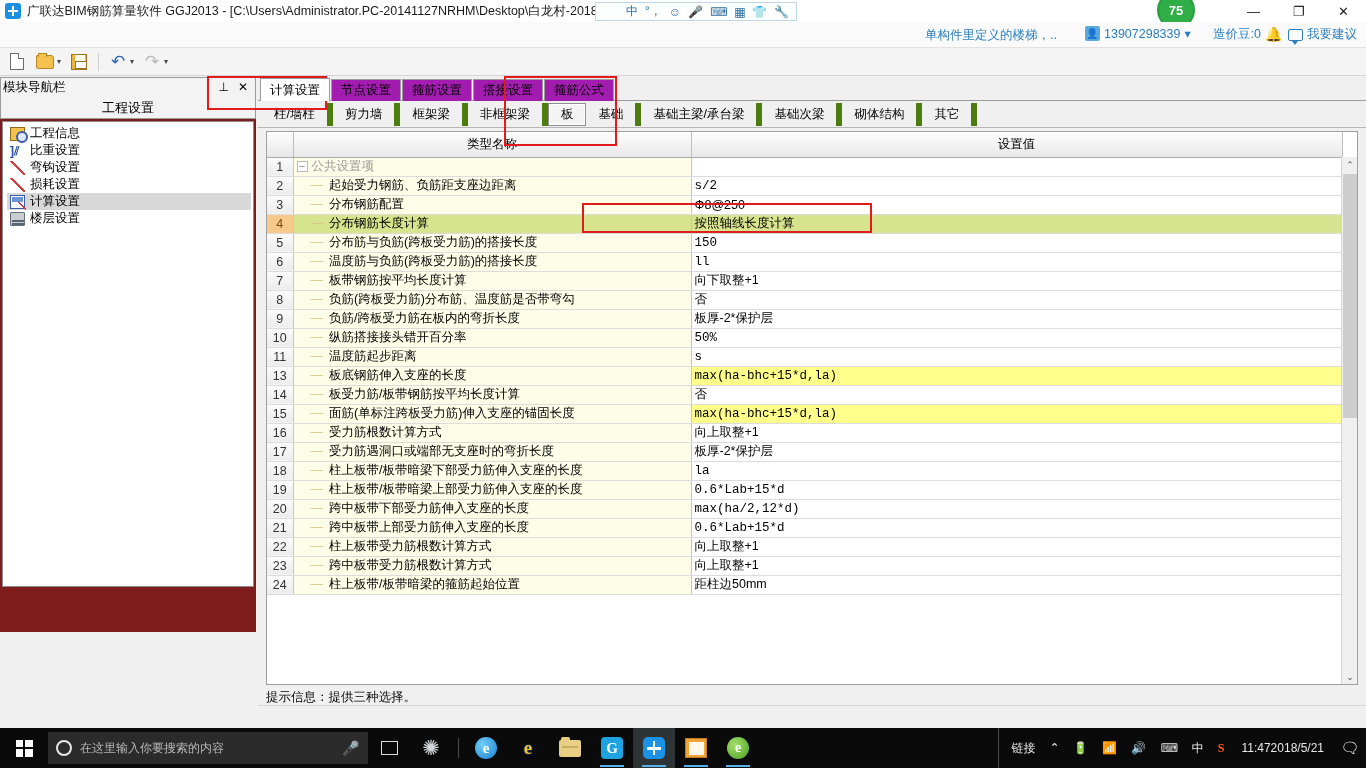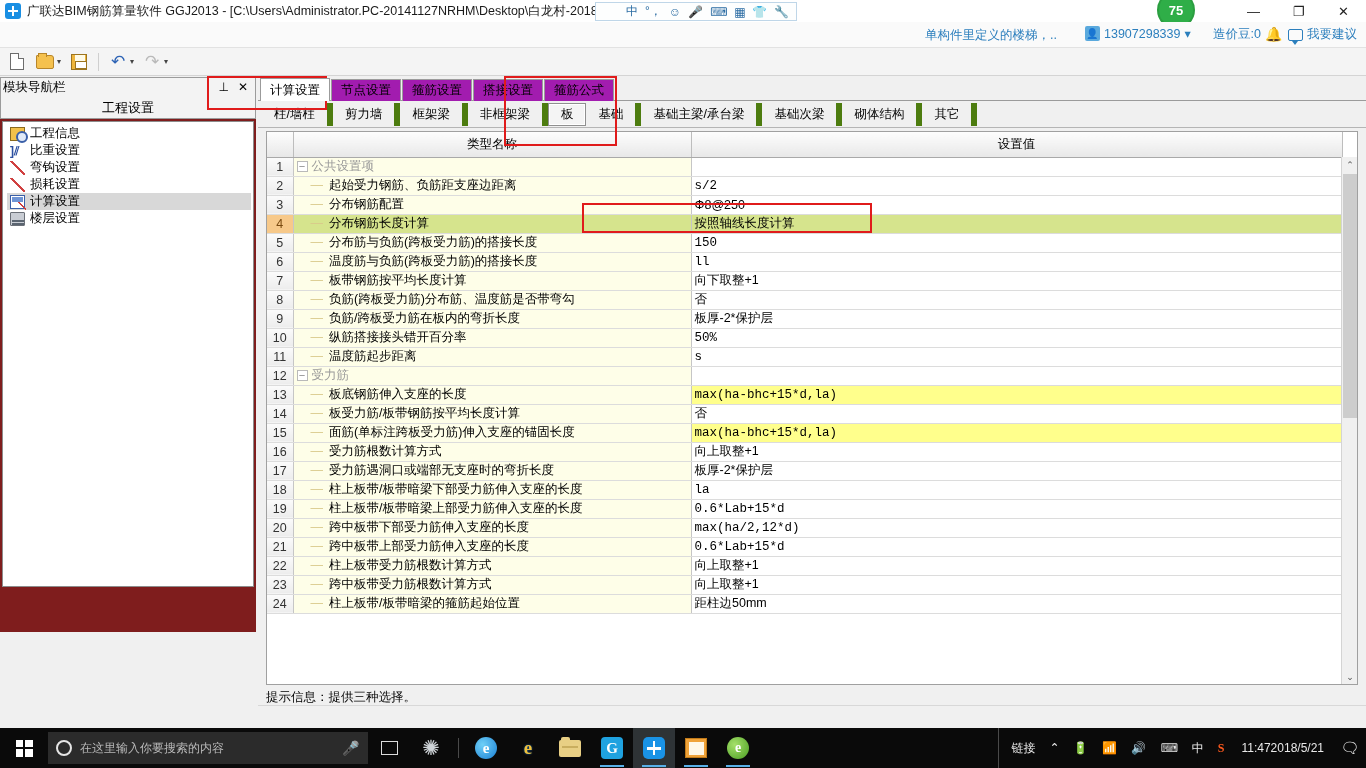--- a/index.html
+++ b/index.html
@@ -486,25 +486,20 @@
             <tr class="">
               <td class="rownum">10</td>
               <td class="name"><span class="dash">—</span><span>纵筋搭接接头错开百分率</span></td>
               <td class="val val-mono">50%</td>
             </tr>
             <tr class="">
               <td class="rownum">11</td>
               <td class="name"><span class="dash">—</span><span>温度筋起步距离</span></td>
               <td class="val val-mono">s</td>
             </tr>
-            <tr class="group">
-              <td class="rownum">12</td>
-              <td class="name"><span class="expander">−</span><span>受力筋</span></td>
-              <td class="val"></td>
-            </tr>
             <tr class="yellow">
               <td class="rownum">13</td>
               <td class="name"><span class="dash">—</span><span>板底钢筋伸入支座的长度</span></td>
               <td class="val val-mono">max(ha-bhc+15*d,la)</td>
             </tr>
             <tr class="">
               <td class="rownum">14</td>
               <td class="name"><span class="dash">—</span><span>板受力筋/板带钢筋按平均长度计算</span></td>
               <td class="val">否</td>
             </tr>

